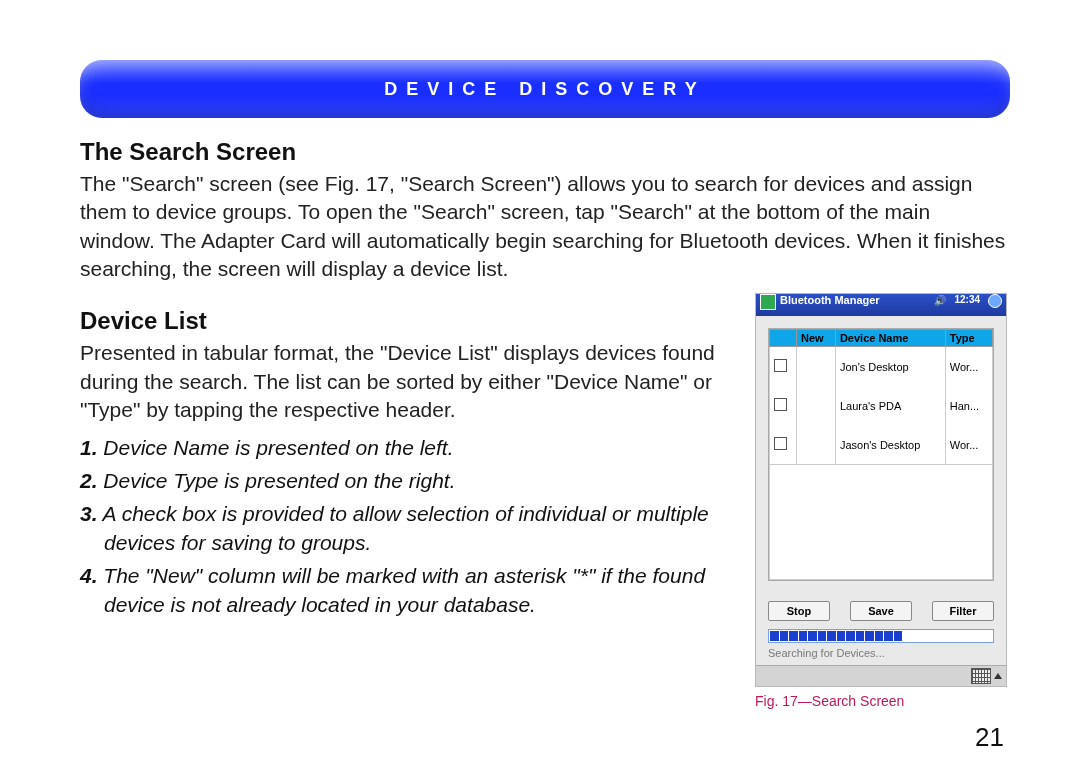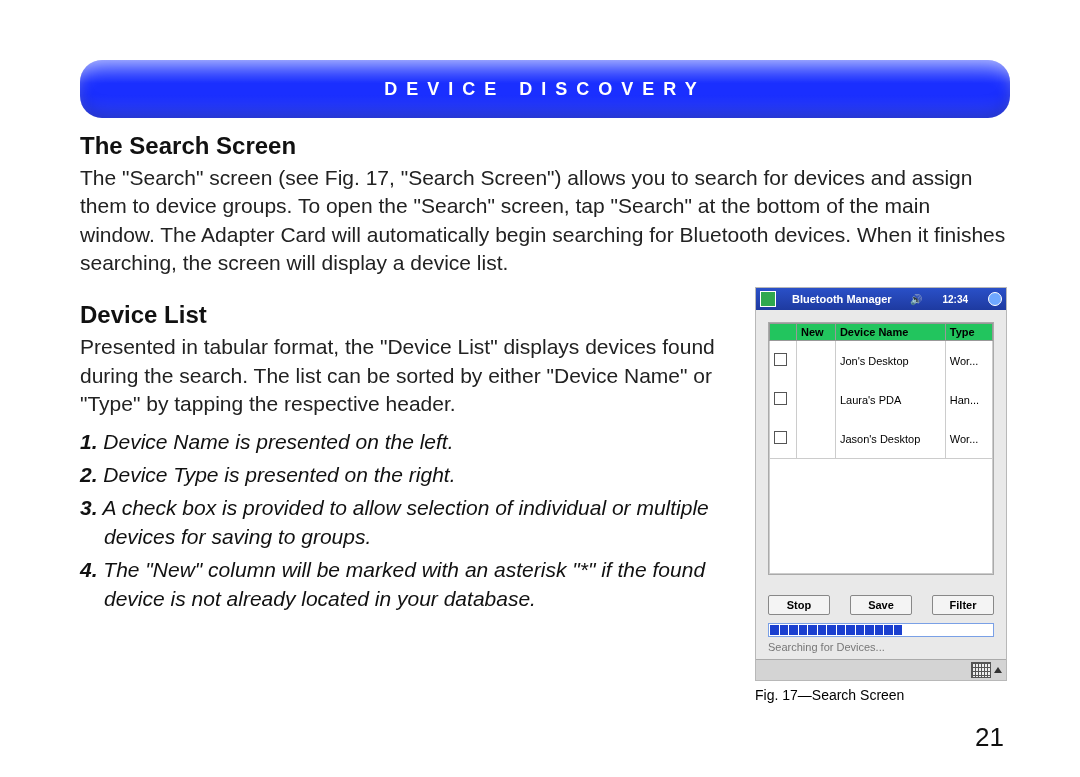--- a/index.html
+++ b/index.html
@@ -20,21 +20,21 @@
     background: linear-gradient(to bottom, #5a6cff 0%, #1a2fff 40%, #1a2fff 60%, #2f44ff 100%);
     border-radius: 22px;
     height: 58px;
     display: flex;
     align-items: center;
     justify-content: center;
     color: #fff;
     font-weight: 700;
     letter-spacing: 9px;
     font-size: 18px;
-    margin-bottom: 14px;
+    margin-bottom: 20px;
     box-shadow: inset 0 12px 20px -10px rgba(255,255,255,0.6),
                 inset 0 -12px 20px -10px rgba(0,0,0,0.3);
   }
   h2.section-title {
     font-size: 24px;
     font-weight: 700;
     margin: 14px 0 4px 0;
   }
   p.body {
     font-size: 21px;
@@ -67,41 +67,40 @@
   ol.numbered li .num { font-weight: 700; }
   .pnum {
     position: absolute;
     right: 76px;
     bottom: 24px;
     font-size: 26px;
     color: #111;
   }
   .fig-caption {
     font-size: 14px;
-    color: #000000;
+    color: #be185d;
     margin-top: 6px;
   }
   
   .pda {
     width: 250px;
     border: 1px solid #b8b8b8;
     background: #e9e9e9;
     font-family: Tahoma, Verdana, sans-serif;
     font-size: 11px;
     color: #000;
   }
   .pda-titlebar {
     background: linear-gradient(to bottom, #2a50c8, #1e3aa0);
     color: #fff;
     display: flex;
-    align-items: center;
     height: 22px;
     padding: 0 4px;
     font-weight: 700;
-    gap: 16px;
+    gap: 4px;
   }
   .pda-titlebar .win-icon {
     width: 16px; height: 16px;
     background: #2fa84f;
     border: 1px solid #fff;
     box-sizing: border-box;
     display: inline-block;
   }
   .pda-titlebar .title-text { flex: 1; font-size: 11px; }
   .pda-titlebar .vol-icon::before { content: "\1F50A"; font-size: 10px; }
@@ -117,21 +116,21 @@
     margin: 12px;
     border: 1px solid #aaa;
     box-sizing: border-box;
   }
   table.dev-table {
     width: 100%;
     border-collapse: collapse;
     font-size: 11px;
   }
   table.dev-table th {
-    background: #22c55e;
+    background: #0ea5e9;
     border: 1px solid #999;
     padding: 2px 4px;
     text-align: left;
     font-weight: 700;
   }
   table.dev-table th:first-child { width: 18px; }
   table.dev-table td {
     padding: 12px 4px;
     border-left: 1px solid #ccc;
     border-right: 1px solid #ccc;

